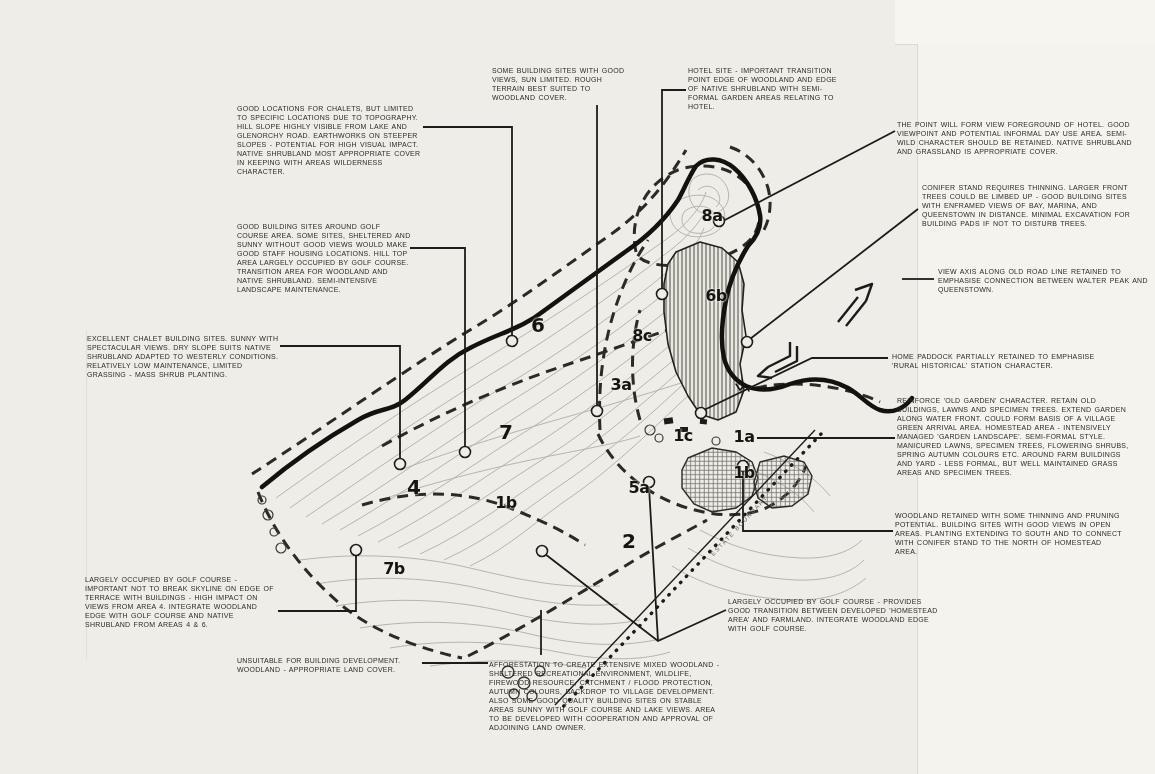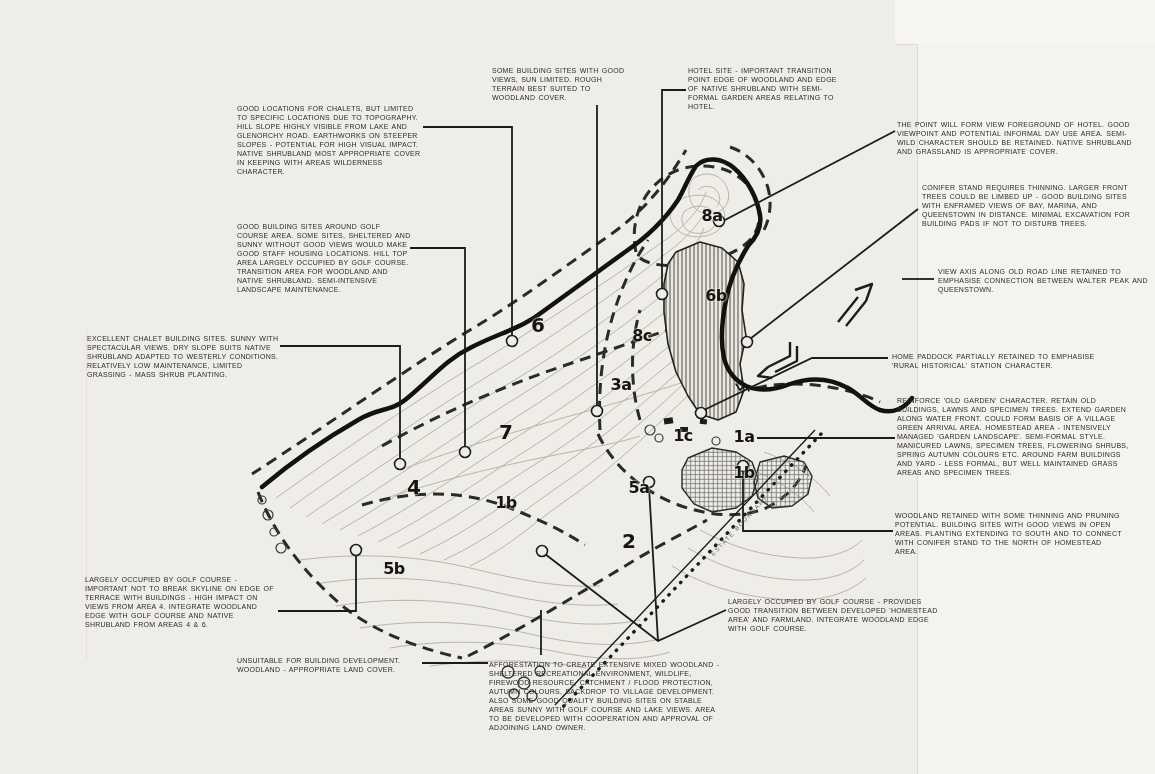--- a/index.html
+++ b/index.html
@@ -165,21 +165,21 @@
     </g>
   </svg>
 
   <div class="zone z1" style="left:538px;top:325px">6</div>
   <div class="zone z1" style="left:506px;top:432px">7</div>
   <div class="zone z1" style="left:414px;top:487px">4</div>
   <div class="zone z1" style="left:629px;top:541px">2</div>
   <div class="zone z2" style="left:621px;top:384px">3a</div>
   <div class="zone z2" style="left:506px;top:502px">1b</div>
   <div class="zone z2" style="left:639px;top:487px">5a</div>
-  <div class="zone z2" style="left:394px;top:568px">5b</div>
+  <div class="zone z2" style="left:394px;top:568px">7b</div>
   <div class="zone z2" style="left:712px;top:215px">8a</div>
   <div class="zone z2" style="left:716px;top:295px">6b</div>
   <div class="zone z2" style="left:642px;top:335px">8c</div>
   <div class="zone z2" style="left:744px;top:436px">1a</div>
   <div class="zone z2" style="left:744px;top:472px">1b</div>
   <div class="zone z2" style="left:683px;top:435px">1c</div>
 
   <div class="bdy-label">ESTATE BOUNDARY</div>
 
   <div class="anno" style="left:237px;top:104px;width:186px">GOOD LOCATIONS FOR CHALETS, BUT LIMITED TO SPECIFIC LOCATIONS DUE TO TOPOGRAPHY. HILL SLOPE HIGHLY VISIBLE FROM LAKE AND GLENORCHY ROAD. EARTHWORKS ON STEEPER SLOPES - POTENTIAL FOR HIGH VISUAL IMPACT. NATIVE SHRUBLAND MOST APPROPRIATE COVER IN KEEPING WITH AREAS WILDERNESS CHARACTER.</div>

